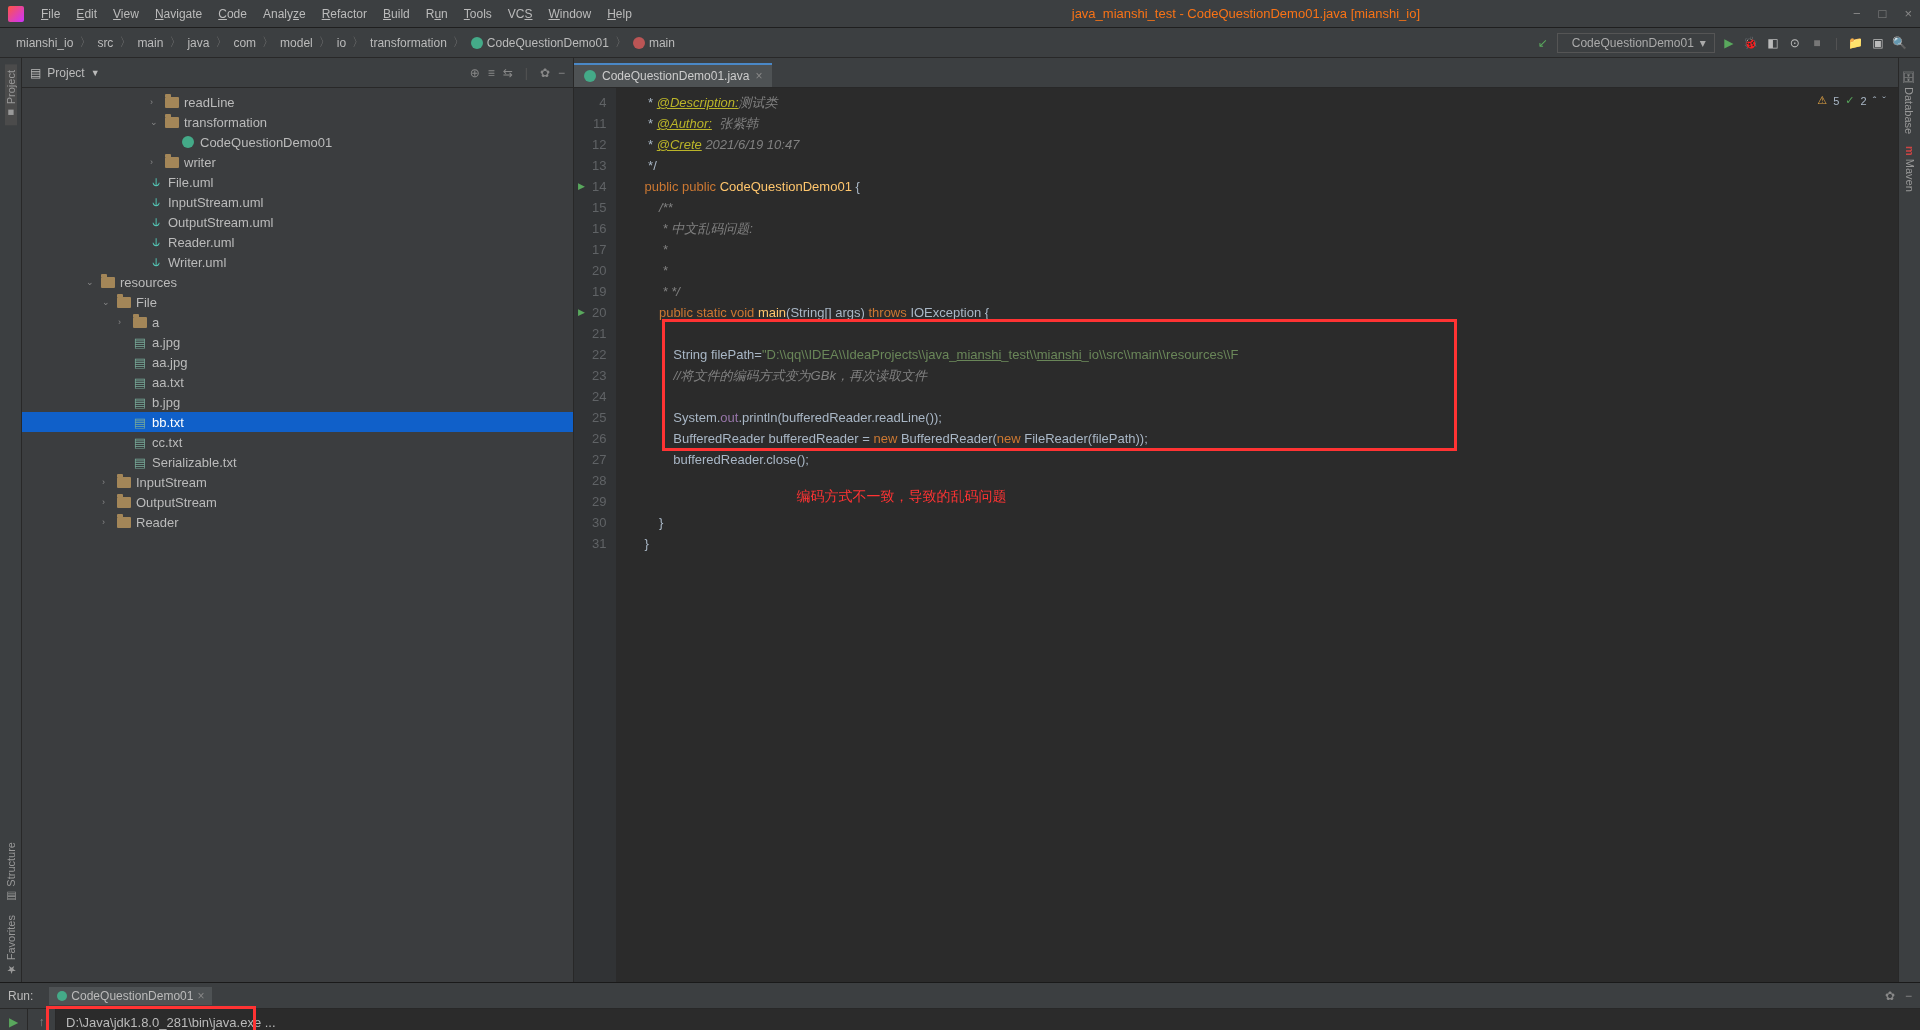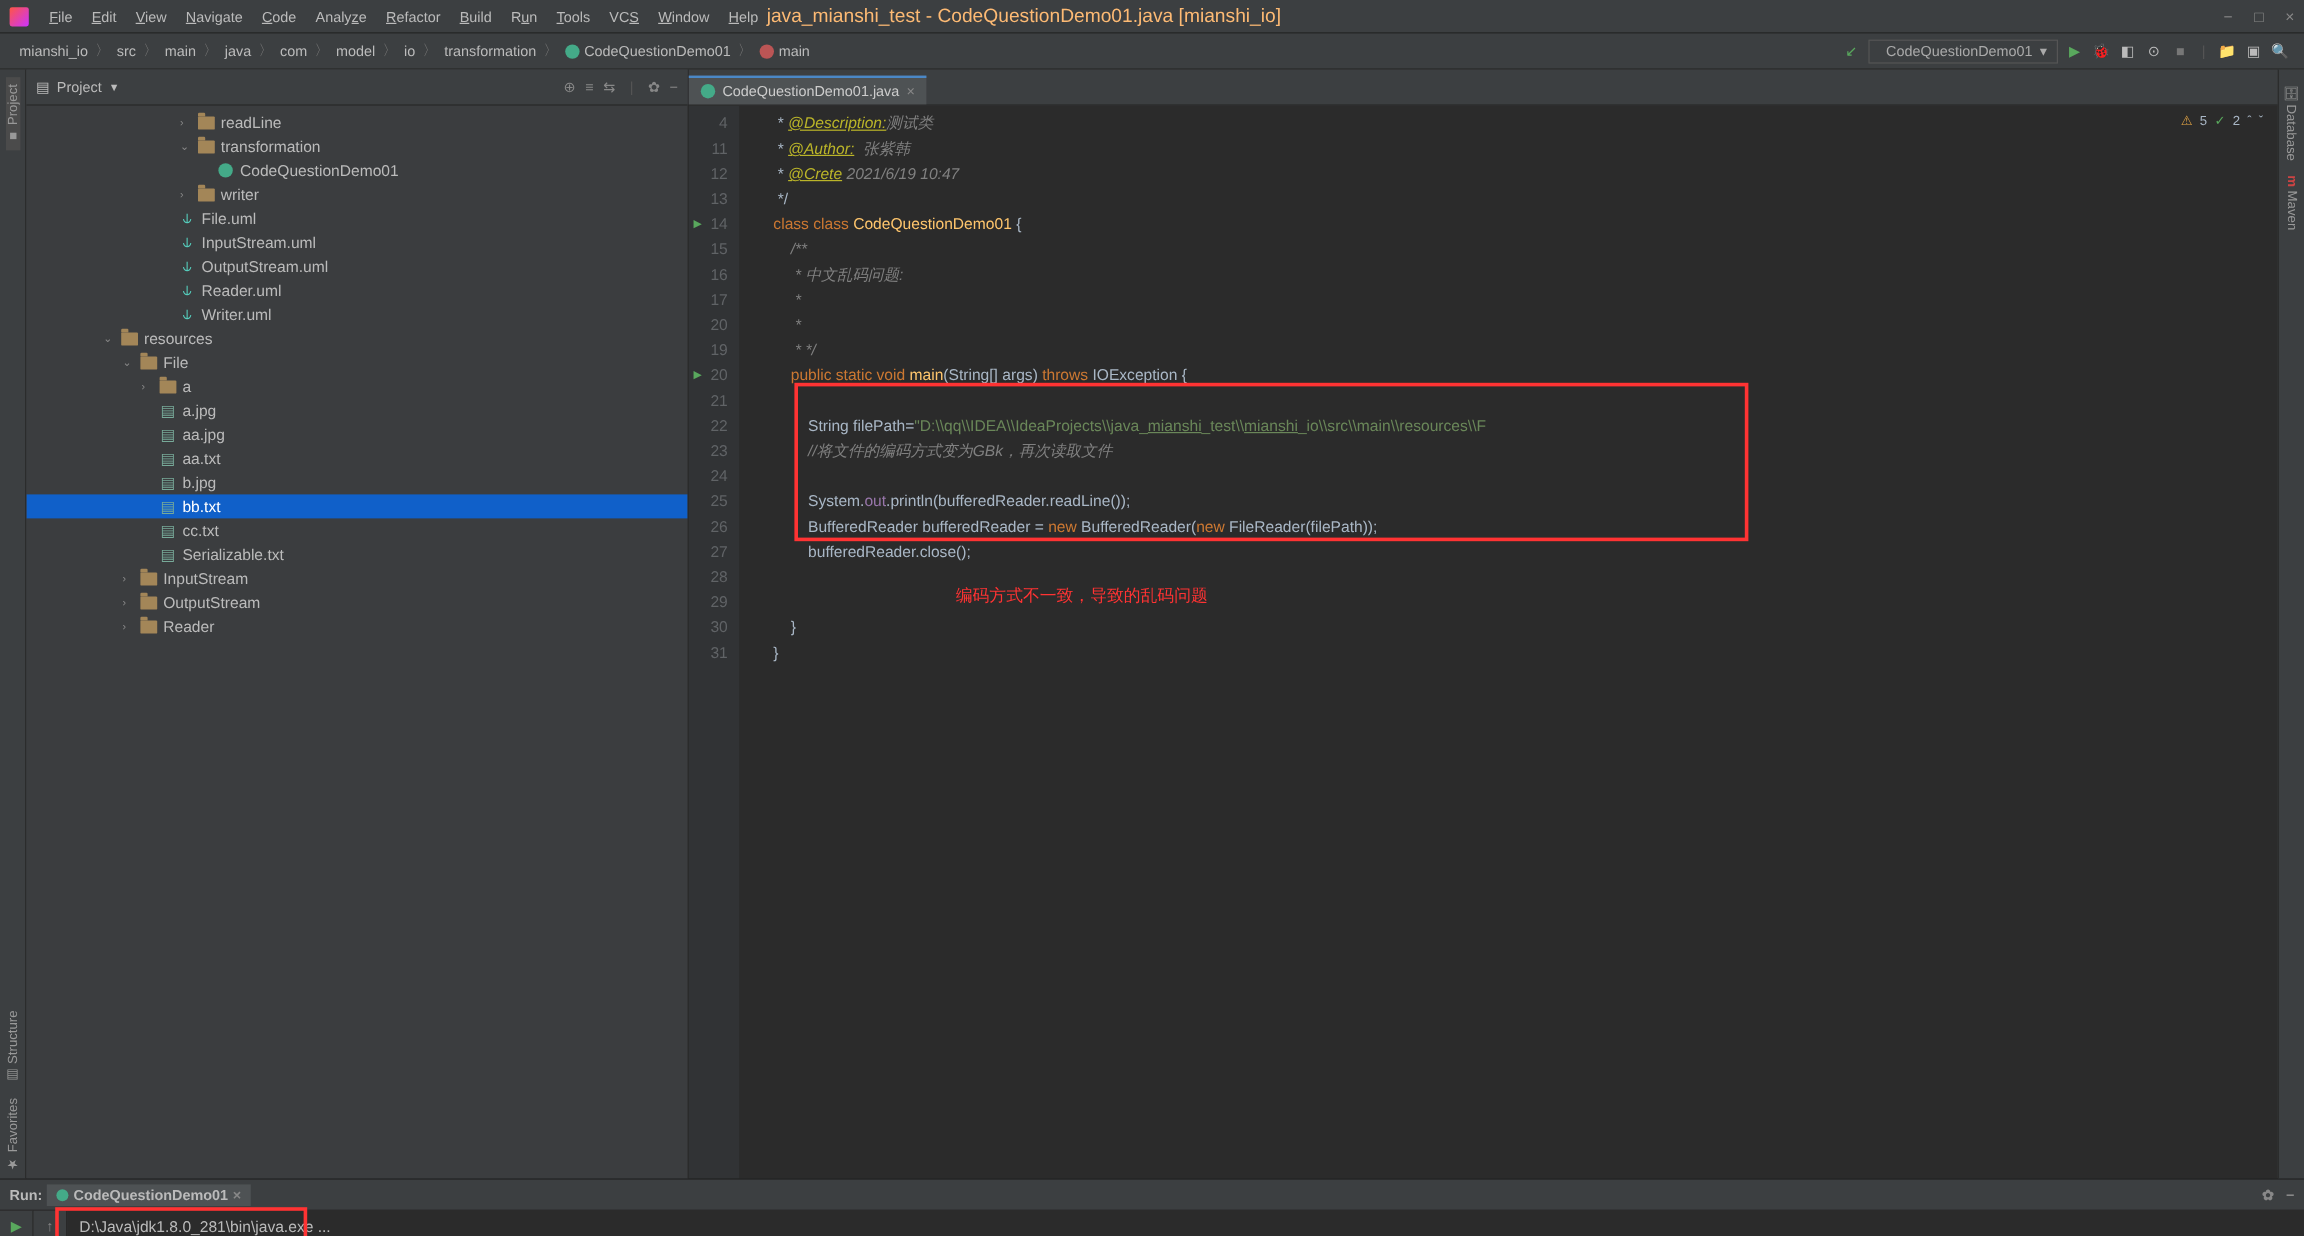--- a/index.html
+++ b/index.html
@@ -2,21 +2,21 @@
 <html><head>
 <meta charset="utf-8">
 <style>
 * { margin:0; padding:0; box-sizing:border-box; font-family:"Segoe UI",Arial,sans-serif; }
 body { background:#3c3f41; color:#bbb; font-size:12px; overflow:hidden; width:1920px; height:1030px; position:relative; }
 .titlebar { height:28px; background:#3c3f41; display:flex; align-items:center; padding:0 8px; border-bottom:1px solid #1f1f1f; }
 .app-icon { width:16px; height:16px; background:linear-gradient(135deg,#f54,#c3f); border-radius:2px; margin-right:10px; }
 .menu { display:flex; gap:2px; }
 .menu-item { padding:4px 7px; cursor:default; color:#bbb; }
 .menu-item u { text-decoration:underline; }
-.title-text { flex:1; color:#fdba74; font-size:16px; }
+.title-text { flex:1; text-align:center; color:#f97316; font-size:13px; }
 .win-controls { display:flex; gap:18px; margin-left:auto; color:#888; font-size:13px; }
 .navbar { height:30px; background:#3c3f41; display:flex; align-items:center; padding:0 12px; border-bottom:1px solid #282828; }
 .crumb { color:#bbb; padding:2px 4px; }
 .crumb-sep { color:#777; margin:0 2px; } .crumb .cls-icon { width:12px; height:12px; border-radius:50%; background:#4a8; display:inline-block; margin-right:4px; vertical-align:-2px; }
 .crumb .m-icon { width:12px; height:12px; border-radius:50%; background:#b55; display:inline-block; margin-right:4px; vertical-align:-2px; }
 .nav-right { margin-left:auto; display:flex; align-items:center; gap:6px; }
 .run-config { background:#3c3f41; border:1px solid #555; padding:2px 8px; display:flex; align-items:center; gap:6px; color:#aaa; }
 .green-arrow { color:#59a85d; } .icn { width:16px; height:16px; display:flex; align-items:center; justify-content:center; }
 .content { display:flex; height:calc(100% - 28px - 30px - 26px - 22px); }
 .left-strip { width:22px; background:#3c3f41; border-right:1px solid #282828; display:flex; flex-direction:column; align-items:center; padding-top:6px; color:#999; }
@@ -42,21 +42,21 @@
 .code { flex:1; padding:4px 0 4px 28px; color:#a9b7c6; position:relative; }
 .code .row { height:21px; line-height:21px; white-space:pre; }
 .k { color:#cc7832; } .s { color:#6a8759; } .c { color:#808080; font-style:italic; } .an { color:#bbb529; font-style:italic; text-decoration:underline; } .id { color:#ffc66d; } .fld { color:#9876aa; }
 .red-box { position:absolute; left:46px; top:231px; width:795px; height:132px; border:3px solid #f33; }
 .red-text { position:absolute; left:180px; top:400px; color:#f33; font-size:14px; font-family:sans-serif; }
 .status-icons { position:absolute; right:12px; top:6px; display:flex; gap:6px; align-items:center; font-size:11px; }
 .warn-ic { color:#e9a845; } .ok-ic { color:#59a85d; }
 .right-strip { width:22px; background:#3c3f41; border-left:1px solid #282828; display:flex; flex-direction:column; align-items:center; padding-top:6px; }
 .right-strip .v { writing-mode:vertical-rl; padding:6px 0; font-size:11px; color:#999; }
 .run-panel { height:250px; background:#2b2b2b; border-top:1px solid #1a1a1a; display:flex; flex-direction:column; }
-.run-head { height:26px; background:#3c3f41; display:flex; align-items:center; padding:0 8px; gap:4px; border-bottom:1px solid #282828;font-weight:bold; }
+.run-head { height:26px; background:#3c3f41; display:flex; align-items:center; padding:0 8px; gap:16px; border-bottom:1px solid #282828; }
 .run-tabs { display:flex; gap:4px; }
 .run-tab { background:#4e5254; padding:2px 8px; display:flex; align-items:center; gap:4px; font-size:12px; }
 .run-body { flex:1; display:flex; }
 .run-side { width:28px; background:#3c3f41; display:flex; flex-direction:column; align-items:center; padding:6px 0; gap:10px; color:#888; border-right:1px solid #282828; }
 .run-side2 { width:28px; background:#3c3f41; display:flex; flex-direction:column; align-items:center; padding:6px 0; gap:10px; color:#888; border-right:1px solid #282828; }
 .run-out { flex:1; padding:6px 10px; font-family:Consolas,monospace; font-size:13px; color:#bbb; position:relative; }
 .run-out .line { height:20px; }
 .red-box2 { position:absolute; left:-10px; top:-3px; width:210px; height:52px; border:3px solid #f33; }
 .folder-icon { display:inline-block; width:14px; height:11px; background:#a38658; border-radius:1px; position:relative; }
 .folder-icon::before { content:""; position:absolute; top:-3px; left:0; width:6px; height:3px; background:#a38658; border-radius:1px 1px 0 0; }
@@ -348,21 +348,21 @@
             <span>2</span>
           <span>ˆ</span>
           <span>ˇ</span>
         </div>
         <div class="red-box"></div>
         <div class="red-text">编码方式不一致，导致的乱码问题</div>
       <div class="row"> * <span class="an">@Description:</span><span class="c">测试类</span></div>
           <div class="row"> * <span class="an">@Author:</span>  <span class="c">张紫韩</span></div>
           <div class="row"> * <span class="an">@Crete</span> <span class="c">2021/6/19 10:47</span></div>
           <div class="row"> */</div>
-          <div class="row"><span class="k">class class </span><span class="id">CodeQuestionDemo01 </span>{</div>
+          <div class="row"><span class="k">public public </span><span class="id">CodeQuestionDemo01 </span>{</div>
           <div class="row">    <span class="c">/**</span></div>
           <div class="row">     <span class="c">* 中文乱码问题:</span></div>
           <div class="row">     <span class="c">*</span></div>
           <div class="row">     <span class="c">*</span></div>
           <div class="row">     <span class="c">* */</span></div>
           <div class="row">    <span class="k">public static void </span><span class="id">main</span>(String[] args) <span class="k">throws </span>IOException {</div>
           <div class="row"></div>
           <div class="row">        String filePath=<span class="s">"D:\\qq\\IDEA\\IdeaProjects\\java_<u>mianshi</u>_test\\<u>mianshi</u>_io\\src\\main\\resources\\F</span></div>
           <div class="row">        <span class="c">//将文件的编码方式变为GBk，再次读取文件</span></div>
           <div class="row"></div>

